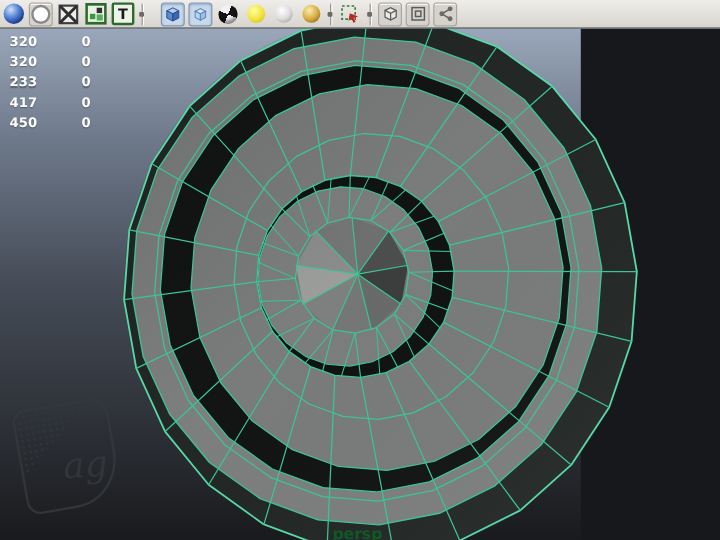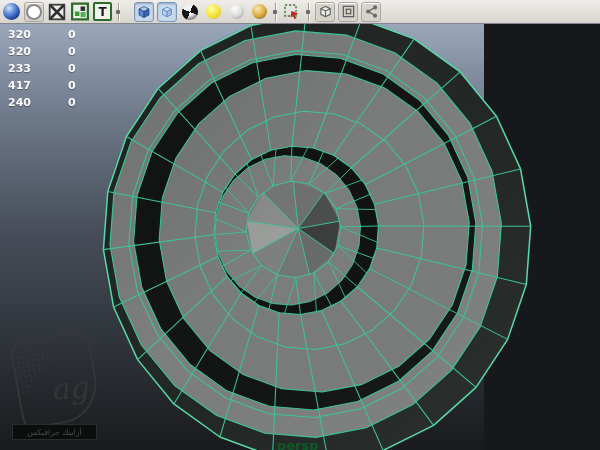--- a/index.html
+++ b/index.html
@@ -257,25 +257,24 @@
       </div>
     <div class="hud-row">
         <span class="hud-c1">233</span>
         <span class="hud-c2">0</span>
       </div>
     <div class="hud-row">
         <span class="hud-c1">417</span>
         <span class="hud-c2">0</span>
       </div>
     <div class="hud-row">
-        <span class="hud-c1">240</span>
+        <span class="hud-c1">450</span>
         <span class="hud-c2">0</span>
       </div>
   </div>
 
   <div class="persp">persp</div>
 
   <div class="wm-shape">
     <div class="wm-dots"></div>
     <div class="wm-ag">ag</div>
   </div>
-  <div class="wm-bar">أرابيك جرافيكس</div>
 </div>
 
 </body></html>

